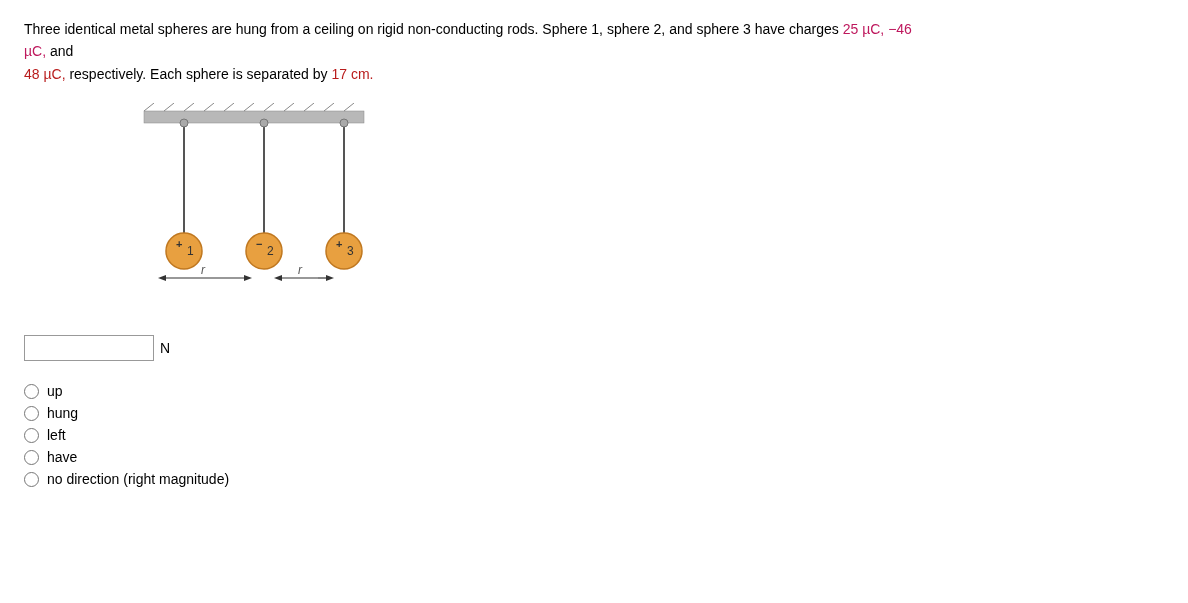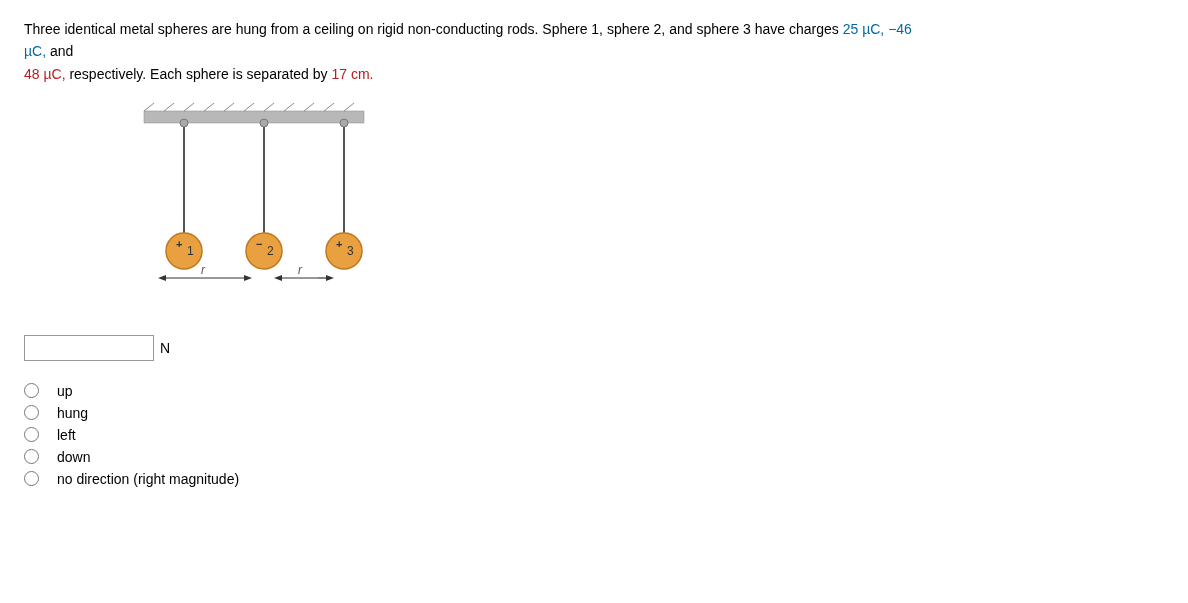--- a/index.html
+++ b/index.html
@@ -10,21 +10,21 @@
       color: #000;
       padding: 18px 24px;
       width: 1188px;
       min-height: 603px;
     }
     .problem-text {
       line-height: 1.6;
       margin-bottom: 18px;
       max-width: 900px;
     }
-    .highlight-red { color: #0369a1; font-weight: normal; }
+    .highlight-red { color: #be185d; font-weight: normal; }
     .highlight-blue { color: #b91c1c; font-weight: normal; }
 
     
     .diagram-container {
       margin: 10px 0 22px 80px;
       width: 300px;
       height: 210px;
       position: relative;
     }
     .diagram-svg {
@@ -61,21 +61,22 @@
       margin-top: 4px;
     }
     .radio-group {
       margin-top: 8px;
       display: flex;
       flex-direction: column;
       gap: 6px;
     }
     .radio-option {
       display: flex;
-      gap: 18px;
+      align-items: center;
+      gap: 8px;
       cursor: pointer;
     }
     .radio-option input[type="radio"] {
       width: 15px;
       height: 15px;
       cursor: pointer;
     }
     .radio-option label {
       cursor: pointer;
       font-size: 14px;
@@ -160,20 +161,20 @@
     <div class="radio-option">
       <input type="radio" name="direction" id="opt-down" style="">
       <label for="opt-down">hung</label>
     </div>
     <div class="radio-option">
       <input type="radio" name="direction" id="opt-left" style="">
       <label for="opt-left">left</label>
     </div>
     <div class="radio-option">
       <input type="radio" name="direction" id="opt-right" style="">
-      <label for="opt-right">down</label>
+      <label for="opt-right">have</label>
     </div>
     <div class="radio-option">
       <input type="radio" name="direction" id="opt-none" style="">
       <label for="opt-none">no direction (right magnitude)</label>
     </div>
   </div>
 </div>
 
 </body></html>

